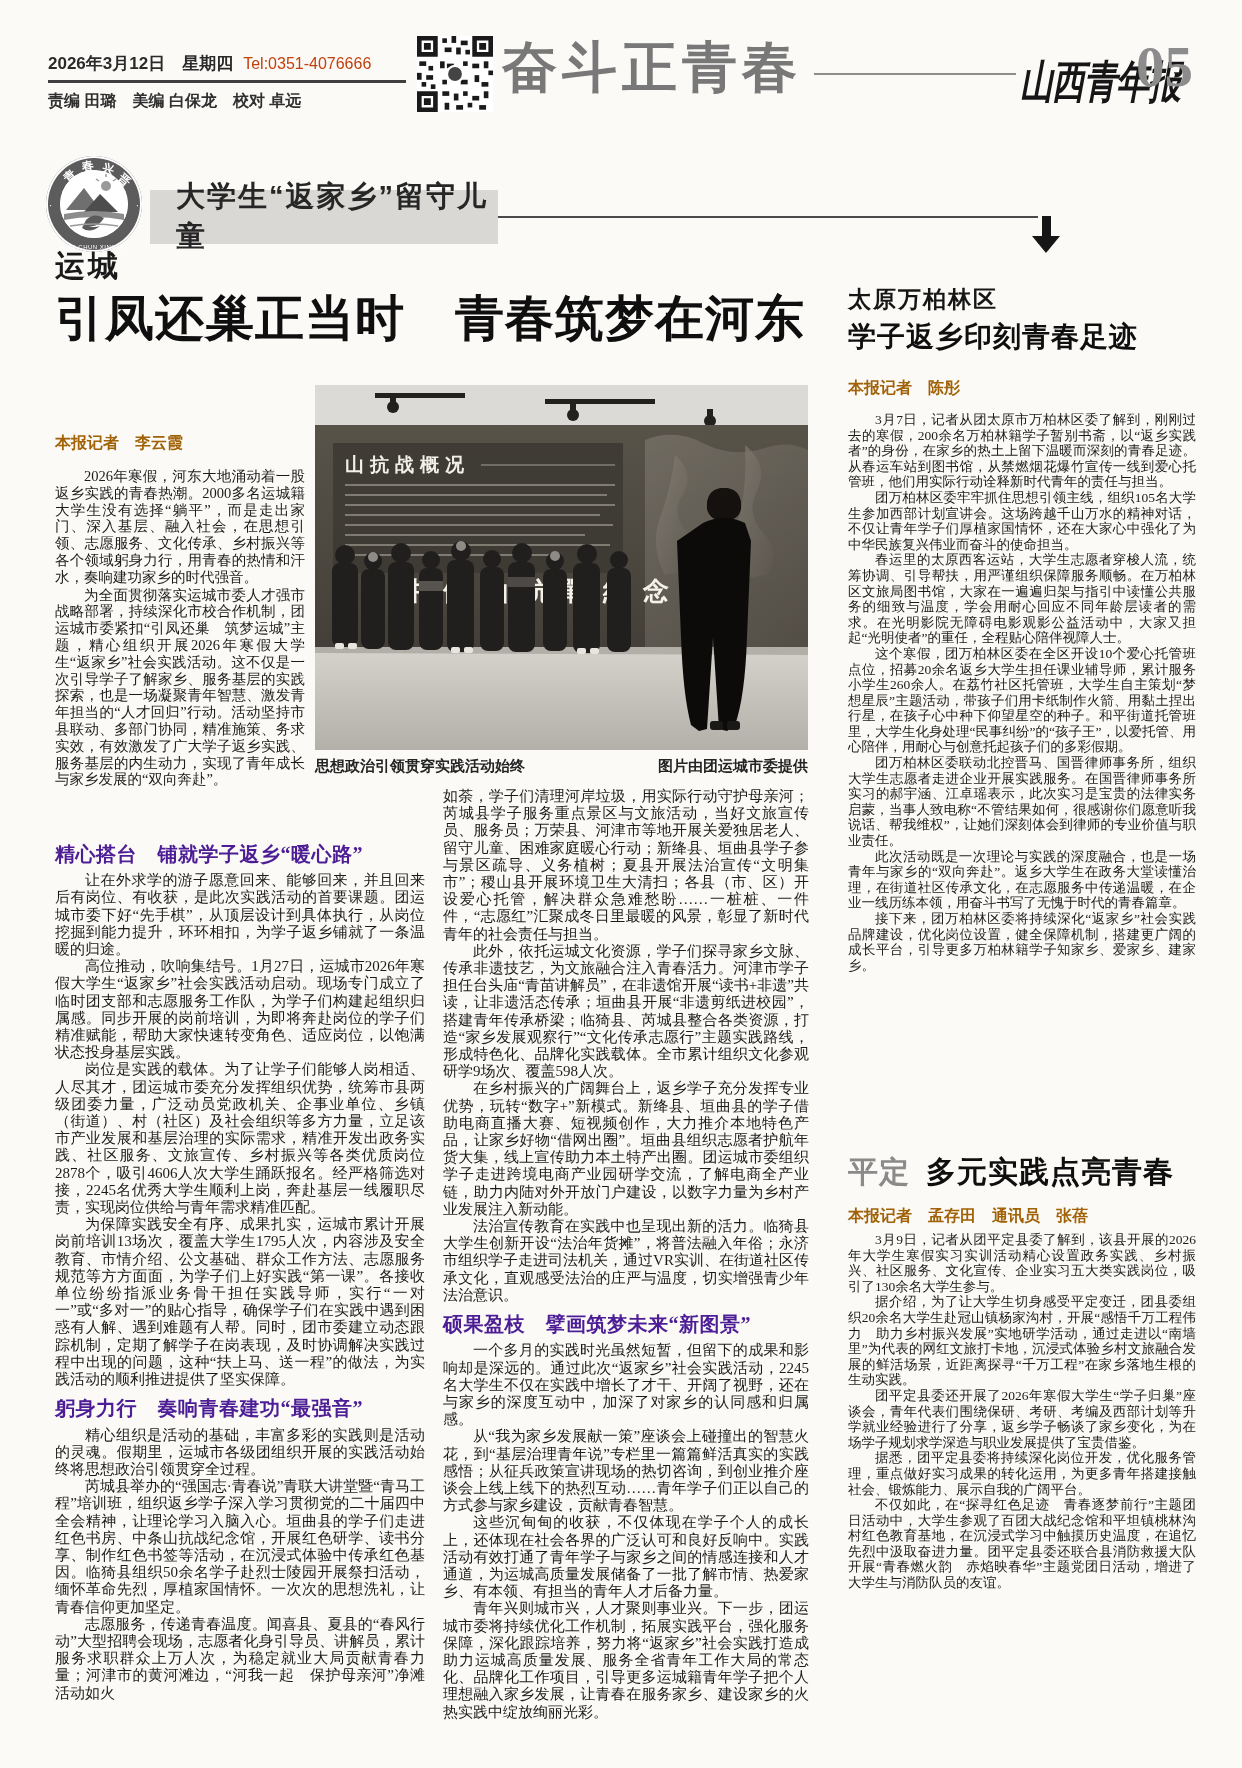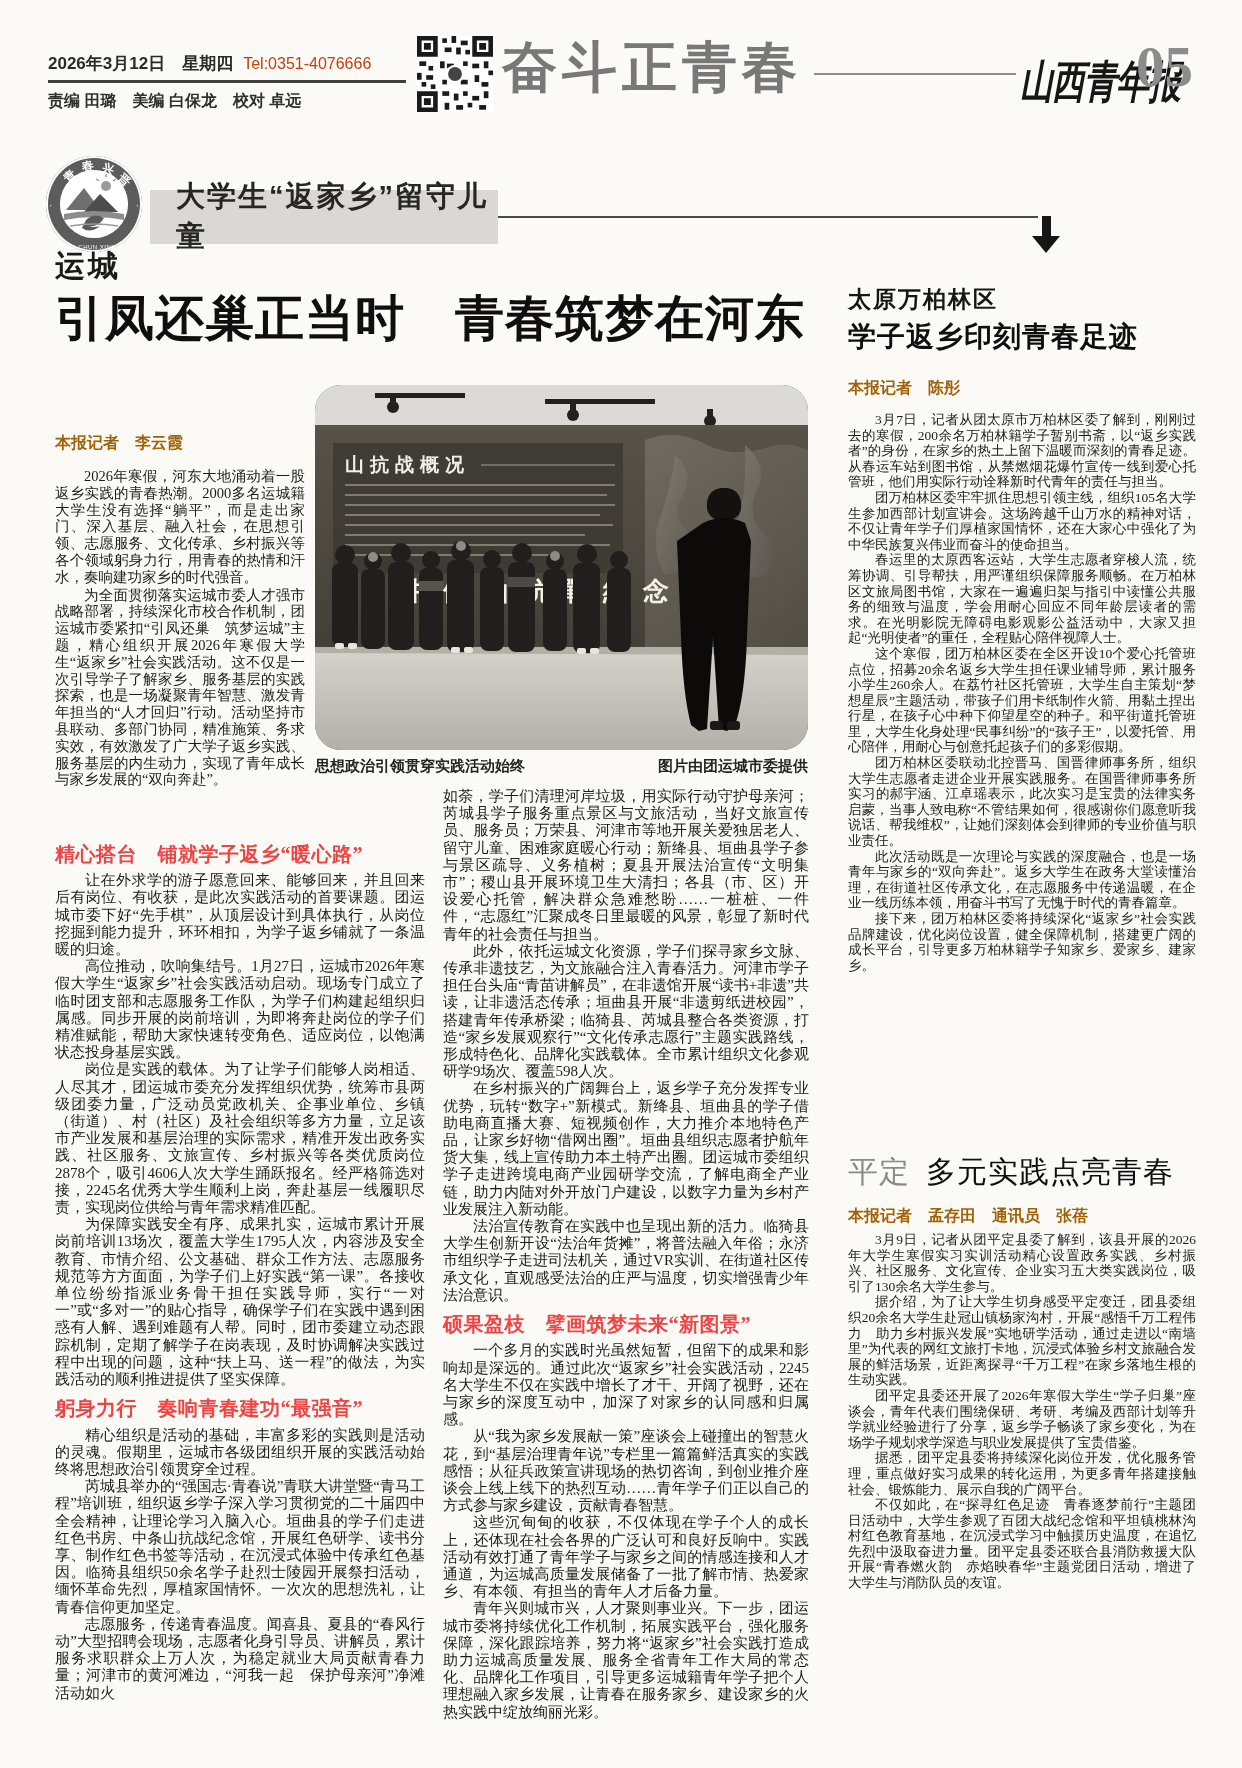--- a/index.html
+++ b/index.html
@@ -37,35 +37,35 @@
   .byline{font-family:"Liberation Sans",sans-serif;font-size:16px;font-weight:bold;color:#a16207;}
   .byline-main{left:55px;top:433px;}
   .col{text-align:justify;}
   .para{margin:0;text-indent:2em;}
   .para.cont{text-indent:0;}
   .lead-col{left:55px;top:468px;width:250px;font-size:14.5px;line-height:16.8px;}
   .lead-col .para{margin-bottom:1px;}
   .wide-col{width:370px;font-size:15px;line-height:17.2px;}
   .colA{left:55px;top:846px;}
   .colB{left:443px;top:788px;width:366px;}
-  .subhead{font-size:20px;font-weight:900;color:#ef4444;margin:12px 0 9px;text-indent:0;letter-spacing:.5px;font-family:Liberation Serif, serif;}
+  .subhead{font-size:20px;font-weight:900;color:#4c1d95;margin:12px 0 9px;text-indent:0;letter-spacing:.5px;font-family:Liberation Serif, serif;}
   .colA .subhead:first-child{margin-top:0;}
 
   
-  .photo{left:315px;top:385px;width:493px;height:365px;background:#504b44;overflow:hidden;border-radius:26px;}
+  .photo{left:315px;top:385px;width:493px;height:365px;background:#504b44;overflow:hidden;}
   .caption-row{left:315px;top:757px;width:493px;display:flex;justify-content:space-between;
                font-family:"Liberation Sans",sans-serif;font-size:15px;font-weight:bold;color:#242424;}
 
   
   .sb-kicker1{left:848px;top:284px;font-family:"Liberation Sans",sans-serif;font-size:23px;font-weight:900;color:#161616;letter-spacing:2px;}
   .sb-headline1{left:848px;top:318px;font-size:28px;font-weight:900;color:#0f0f0f;letter-spacing:1px;}
   .sb-byline1{left:848px;top:378px;}
   .sb-body{width:348px;font-size:13.5px;line-height:15.6px;text-align:justify;}
   .sb-body1{left:848px;top:412px;}
-  .sb-headline2{left:848px;top:1152px;font-size:30px;font-weight:400;color:#0f0f0f;letter-spacing:1px;}
+  .sb-headline2{left:848px;top:1152px;font-size:30px;font-weight:700;color:#0f0f0f;letter-spacing:1px;}
   .sb-headline2 .k{color:#8a8a8a;margin-right:16px;}
   .sb-byline2{left:848px;top:1206px;}
   .sb-body2{left:848px;top:1232px;}
 </style>
 </head>
 <body>
 
 <div class="page">
 
   <div class="abs date-line">

